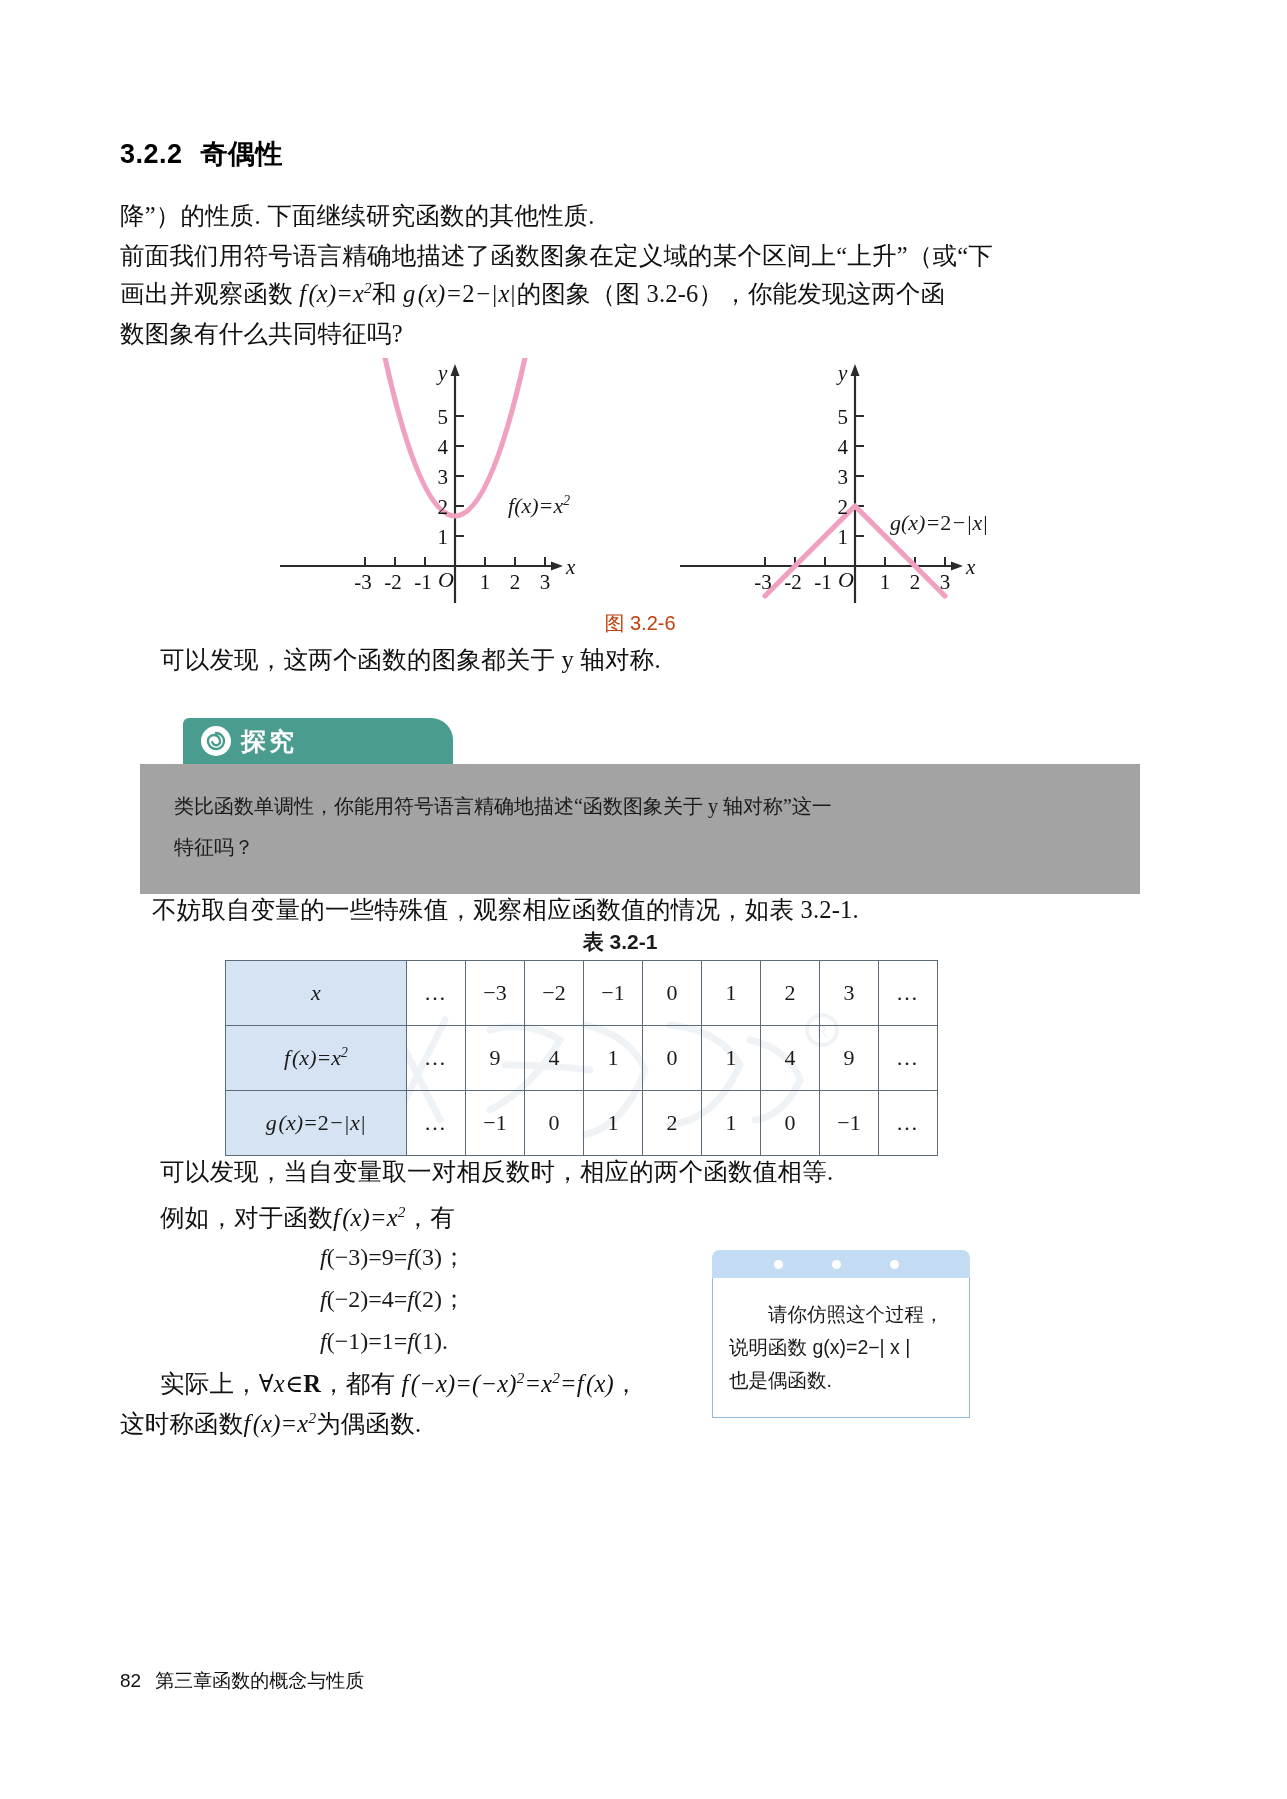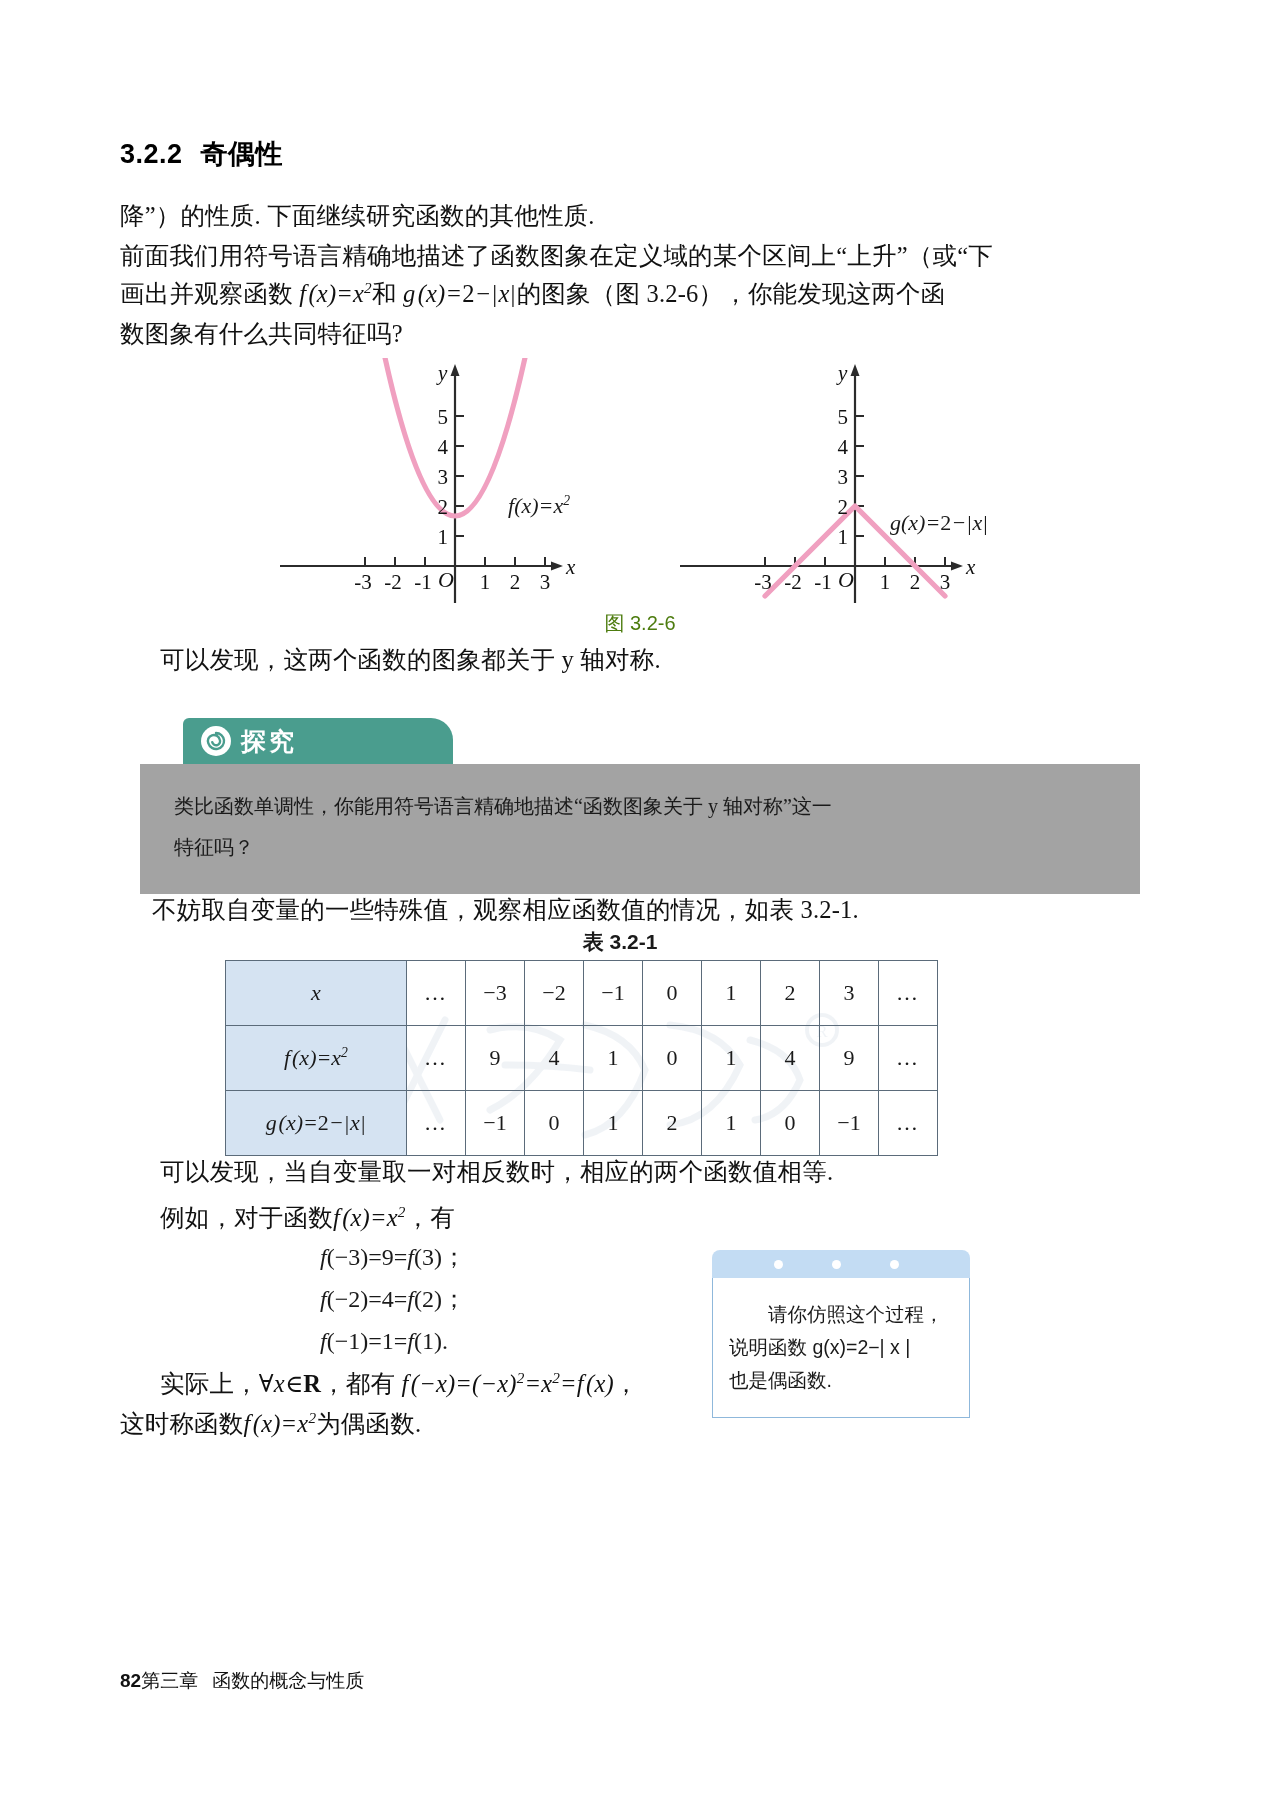--- a/index.html
+++ b/index.html
@@ -59,21 +59,21 @@
     height: 290px;
   }
   .figcaption {
     position: absolute;
     left: 0;
     top: 252px;
     width: 1040px;
     text-align: center;
     font-size: 20px;
     font-family: "Liberation Sans","DejaVu Sans",sans-serif;
-    color: #4d7c0f;
+    color: #c2410c;
   }
   .fnlabel {
     position: absolute;
     font-size: 22px;
     font-style: italic;
     white-space: nowrap;
   }
 
   
   .explore {
@@ -195,22 +195,22 @@
 
   
   .footer {
     position: absolute;
     left: 120px;
     top: 1668px;
     font-family: "Liberation Sans","DejaVu Sans",sans-serif;
     font-size: 19px;
     color: #111;
   }
-  .footer .pg { font-weight: bold; }
-  .footer .ch { margin-right: 14px; }
+  .footer .pg { font-weight: normal; margin-right: 14px; }
+  .footer .ch { }
 
   
   .watermark {
     position: absolute;
     left: 330px; top: 990px;
     width: 520px; height: 160px;
     pointer-events: none;
     opacity: 0.30;
   }
 </style>

